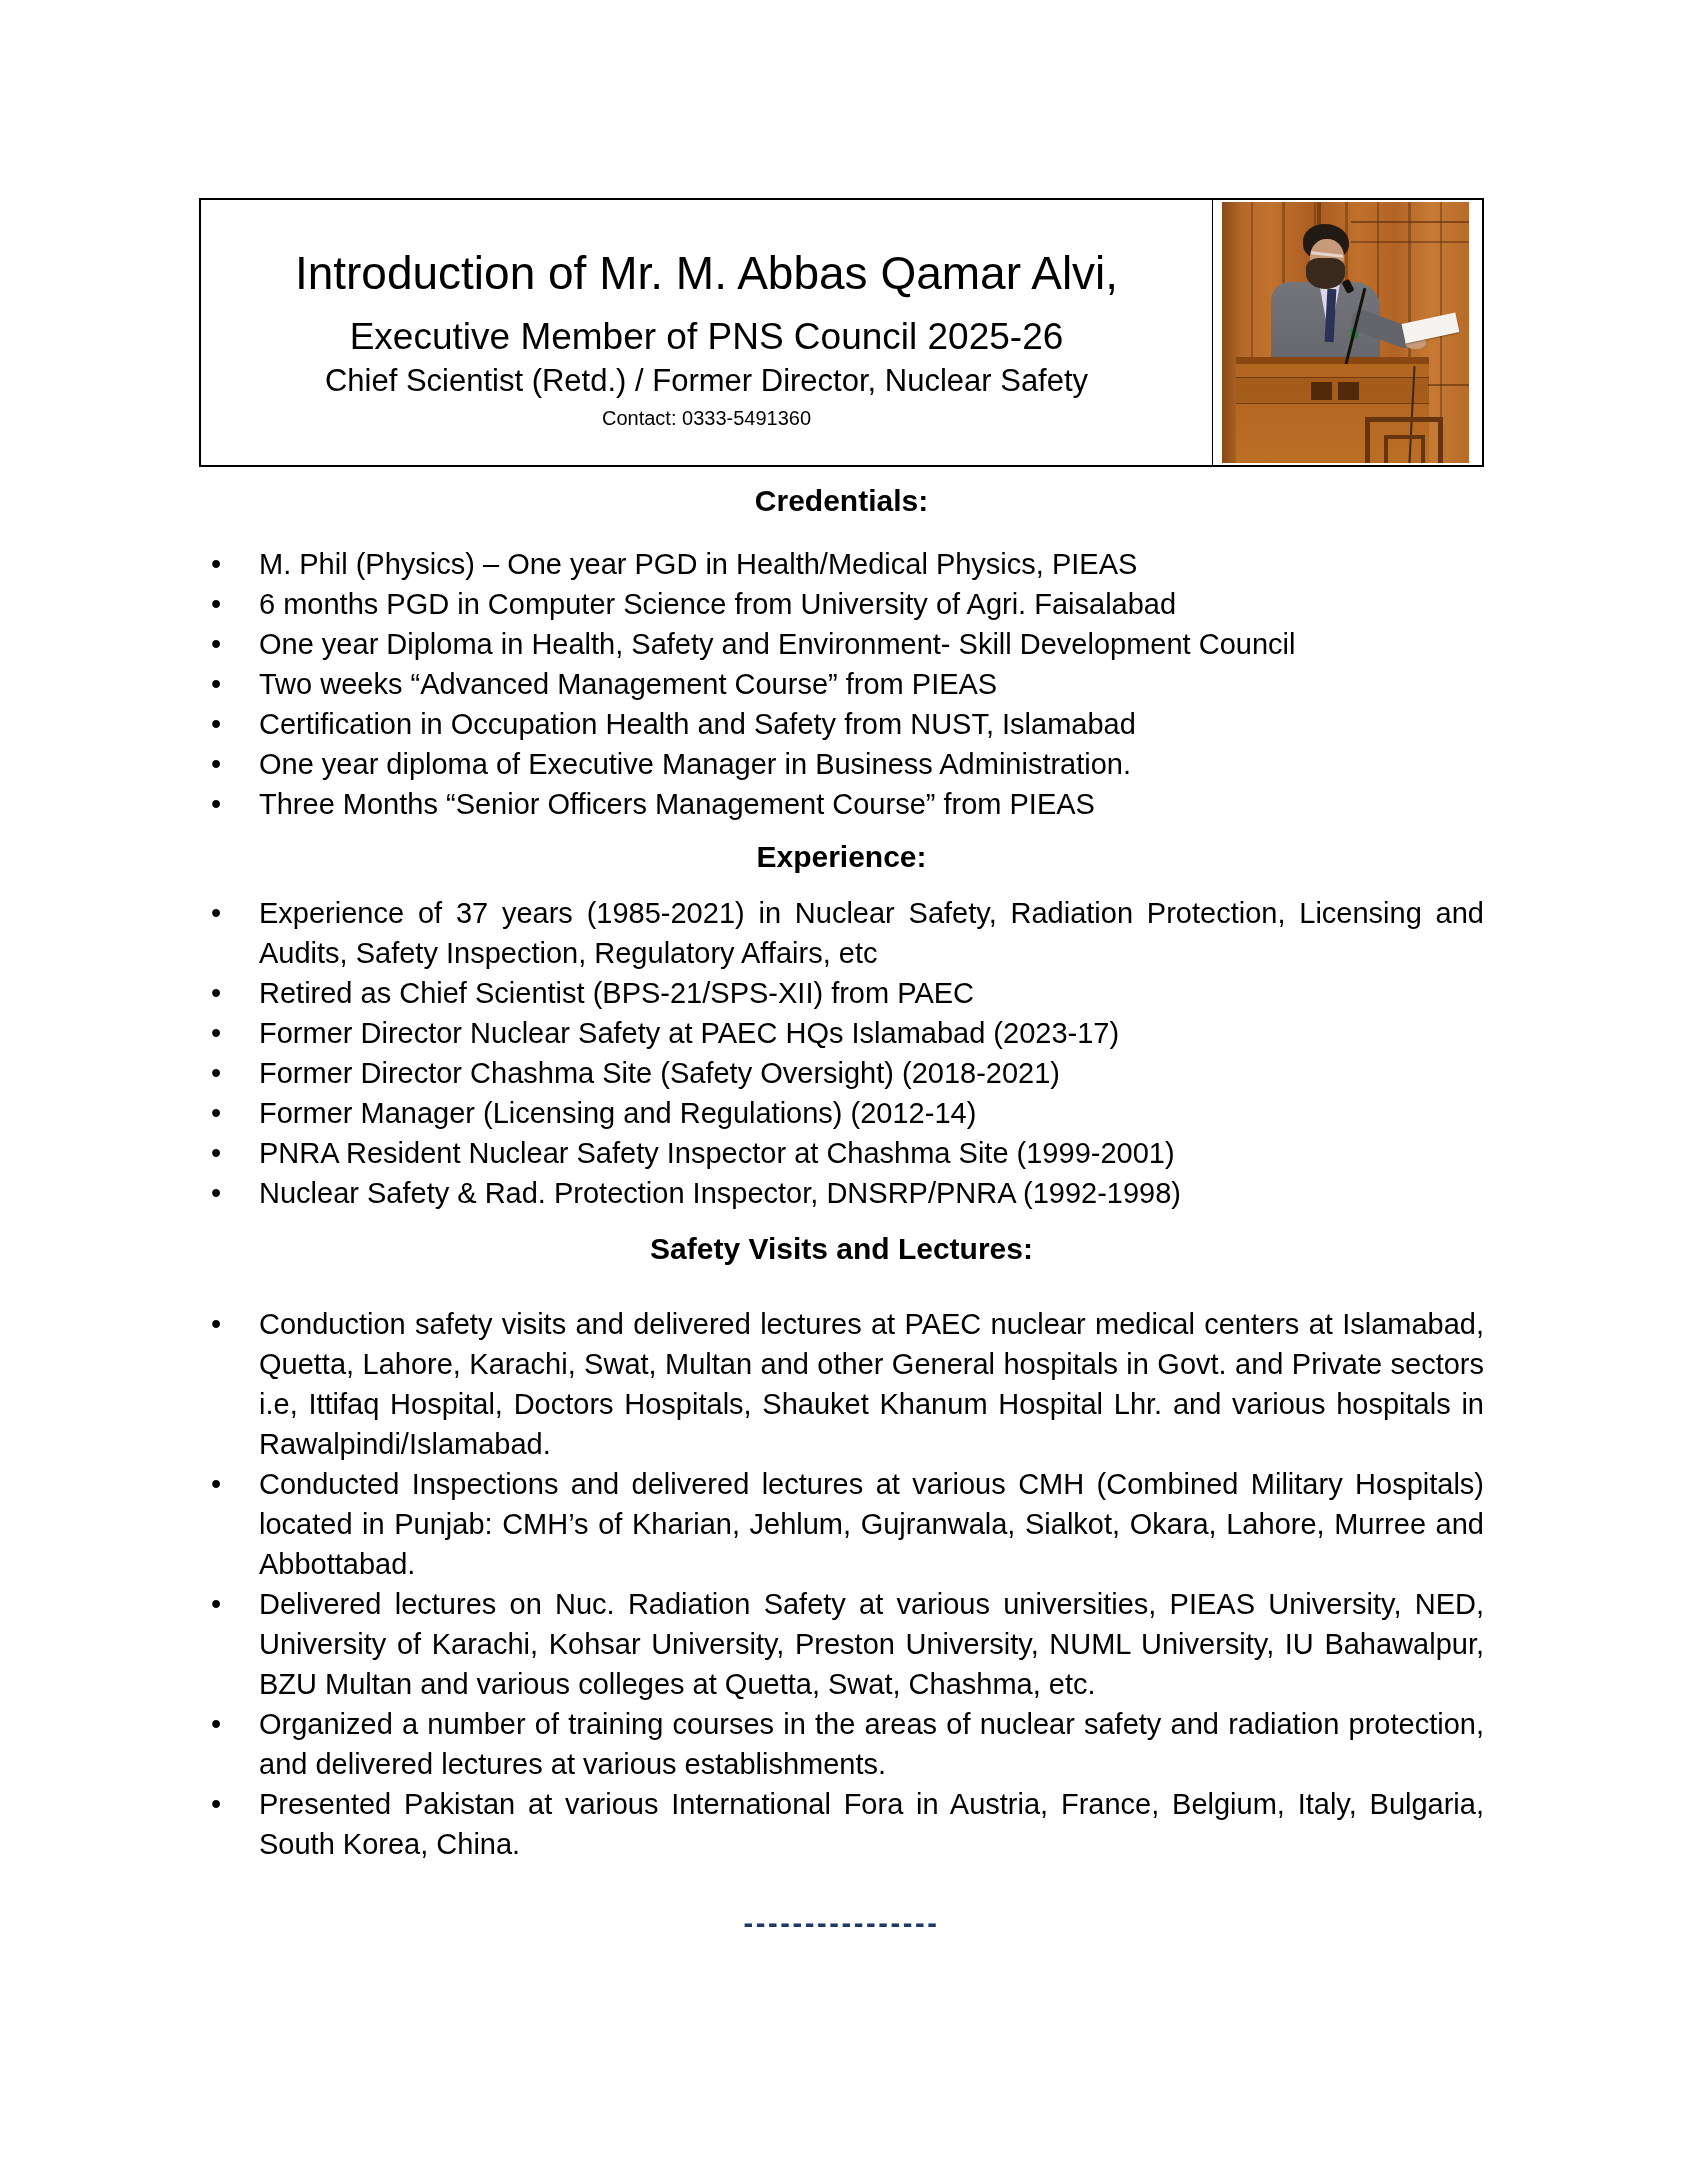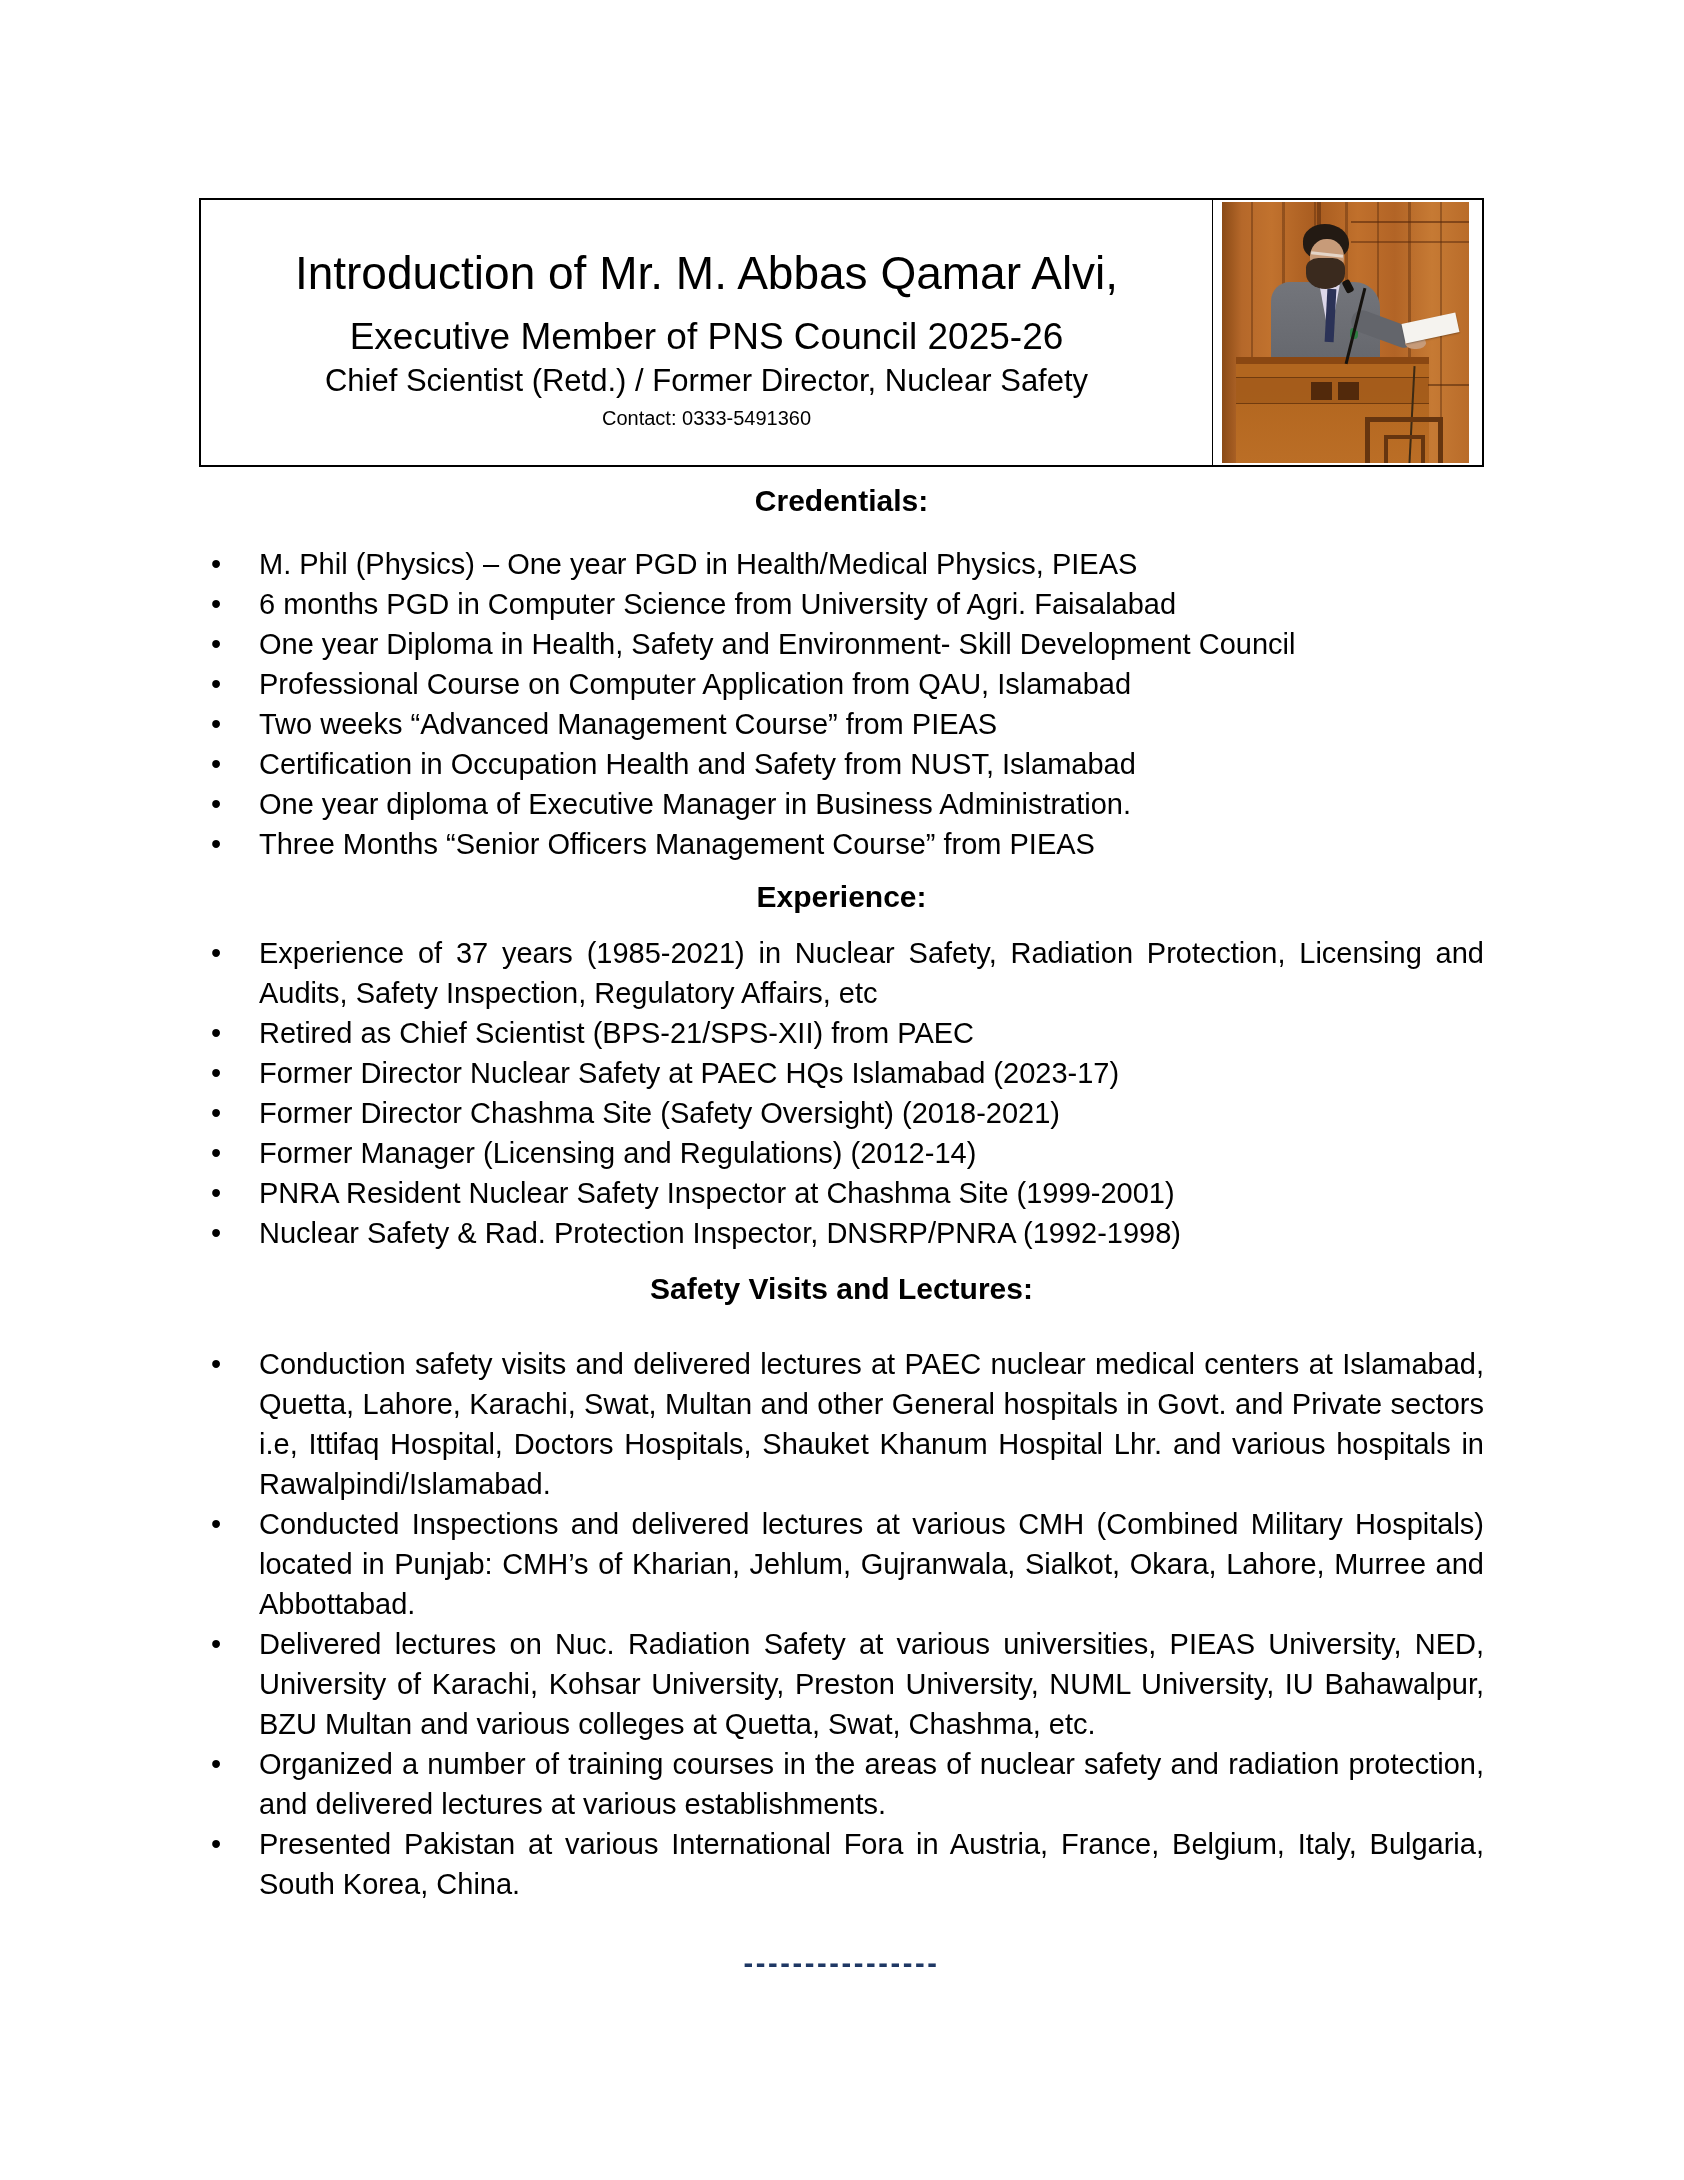--- a/index.html
+++ b/index.html
@@ -108,21 +108,20 @@
         <div class="p-mic-head"></div>
       </div>
     </div>
   </div>
 
   <h2 class="section-heading credentials">Credentials:</h2>
   <ul class="bullet-list credentials">
     <li class="nowrap">M. Phil (Physics) – One year PGD in Health/Medical Physics, PIEAS</li>
     <li class="nowrap">6 months PGD in Computer Science from University of Agri. Faisalabad</li>
     <li class="nowrap">One year Diploma in Health, Safety and Environment- Skill Development Council</li>
-    <li class="nowrap">Professional Course on Computer Application from QAU, Islamabad</li>
     <li class="nowrap">Two weeks “Advanced Management Course” from PIEAS</li>
     <li class="nowrap">Certification in Occupation Health and Safety from NUST, Islamabad</li>
     <li class="nowrap">One year diploma of Executive Manager in Business Administration.</li>
     <li class="nowrap">Three Months “Senior Officers Management Course” from PIEAS</li>
   </ul>
 
   <h2 class="section-heading experience">Experience:</h2>
   <ul class="bullet-list experience justify">
     <li>Experience of 37 years (1985-2021) in Nuclear Safety, Radiation Protection, Licensing and Audits, Safety Inspection, Regulatory Affairs, etc</li>
     <li class="nowrap">Retired as Chief Scientist (BPS-21/SPS-XII)  from PAEC</li>

